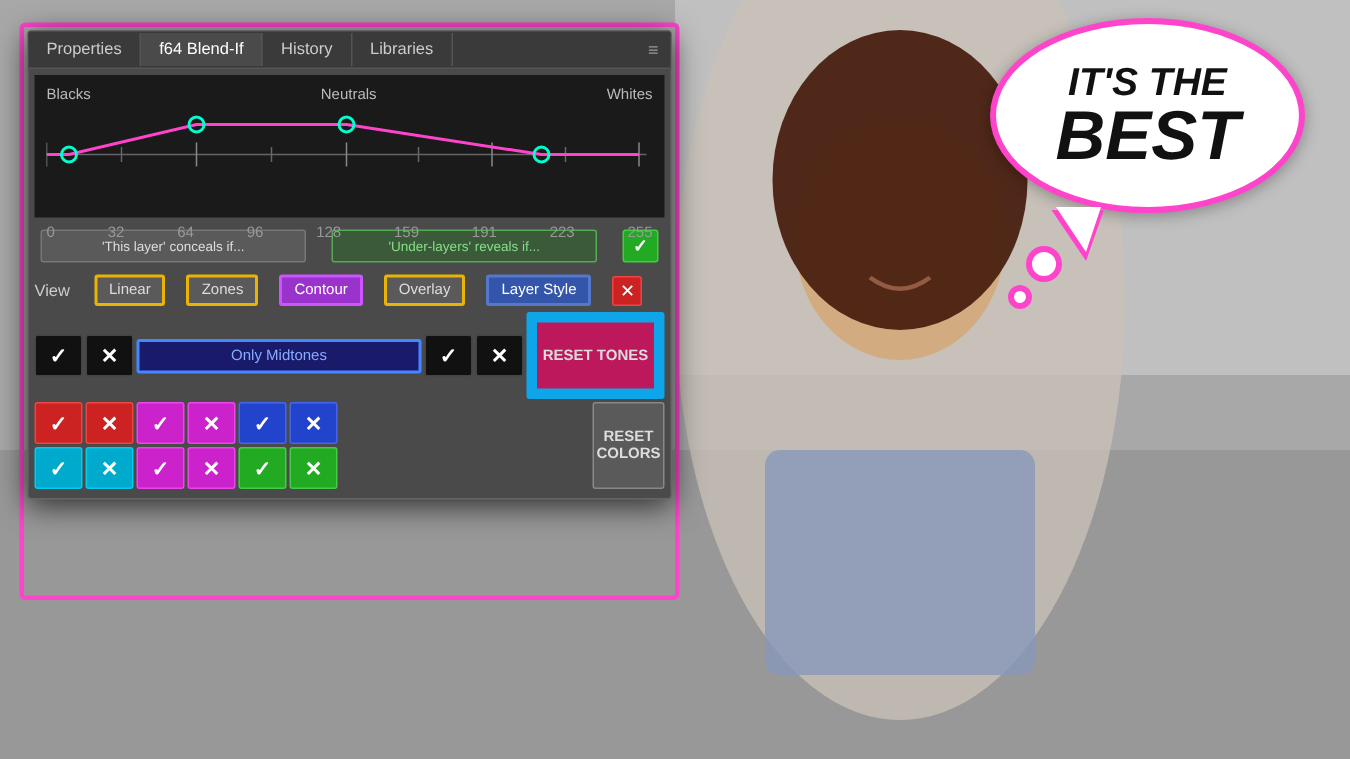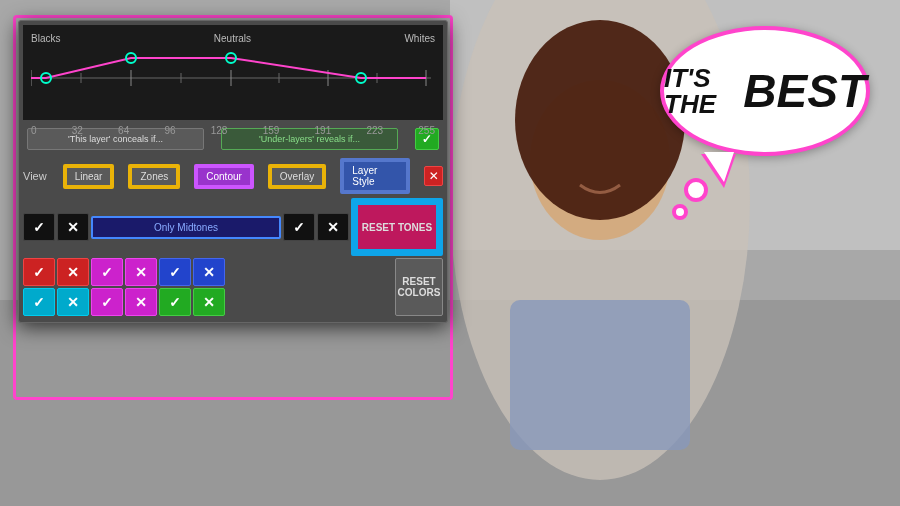--- a/index.html
+++ b/index.html
@@ -130,21 +130,21 @@
 
     .view-label {
       color: #ccc;
       font-size: 11px;
       margin-right: 2px;
     }
 
     .view-btn {
       padding: 3px 8px;
       background: #5a5a5a;
-      border: 4px solid #eab308;
+      border: 2px solid #eab308;
       border-radius: 2px;
       color: #ddd;
       font-size: 10px;
       cursor: pointer;
     }
 
     .view-btn.active-purple {
       background: #9933cc;
       border-color: #cc55ff;
       color: #fff;
@@ -257,31 +257,31 @@
       border-radius: 2px;
       display: flex;
       align-items: center;
       justify-content: center;
       cursor: pointer;
     }
 
     
     .speech-bubble {
       position: absolute;
-      top: 26px;
+      top: 12px;
       right: 30px;
       background: white;
       border: 4px solid #ff44cc;
       border-radius: 50%;
       width: 210px;
       height: 130px;
       display: flex;
       align-items: center;
       justify-content: center;
-      flex-direction: row;
+      flex-direction: column;
       z-index: 20;
       box-shadow: 0 2px 10px rgba(0,0,0,0.3);
     }
 
     .speech-bubble::after {
       content: '';
       position: absolute;
       bottom: -30px;
       left: 40px;
       width: 0;
@@ -387,20 +387,27 @@
     <rect x="510" y="300" width="180" height="150" rx="10" fill="#8899bb" opacity="0.8"></rect>
 
     <path d="M580 185 Q600 200 620 185" stroke="#c08060" stroke-width="3" fill="none" opacity="0.6"></path>
   </svg>
 </div>
 
 <div class="panel-border" style="height:385px;"></div>
 
 <div class="ps-panel">
 
+  <div class="ps-tabs">
+    <div class="ps-tab">Properties</div>
+    <div class="ps-tab active">f64 Blend-If</div>
+    <div class="ps-tab">History</div>
+    <div class="ps-tab">Libraries</div>
+    <div class="ps-tab-menu">≡</div>
+  </div>
 
   <div class="chart-area">
     <div class="chart-labels-top">
       <span>Blacks</span>
       <span>Neutrals</span>
       <span>Whites</span>
     </div>
 
     <svg width="100%" height="75" style="display:block;">
 

